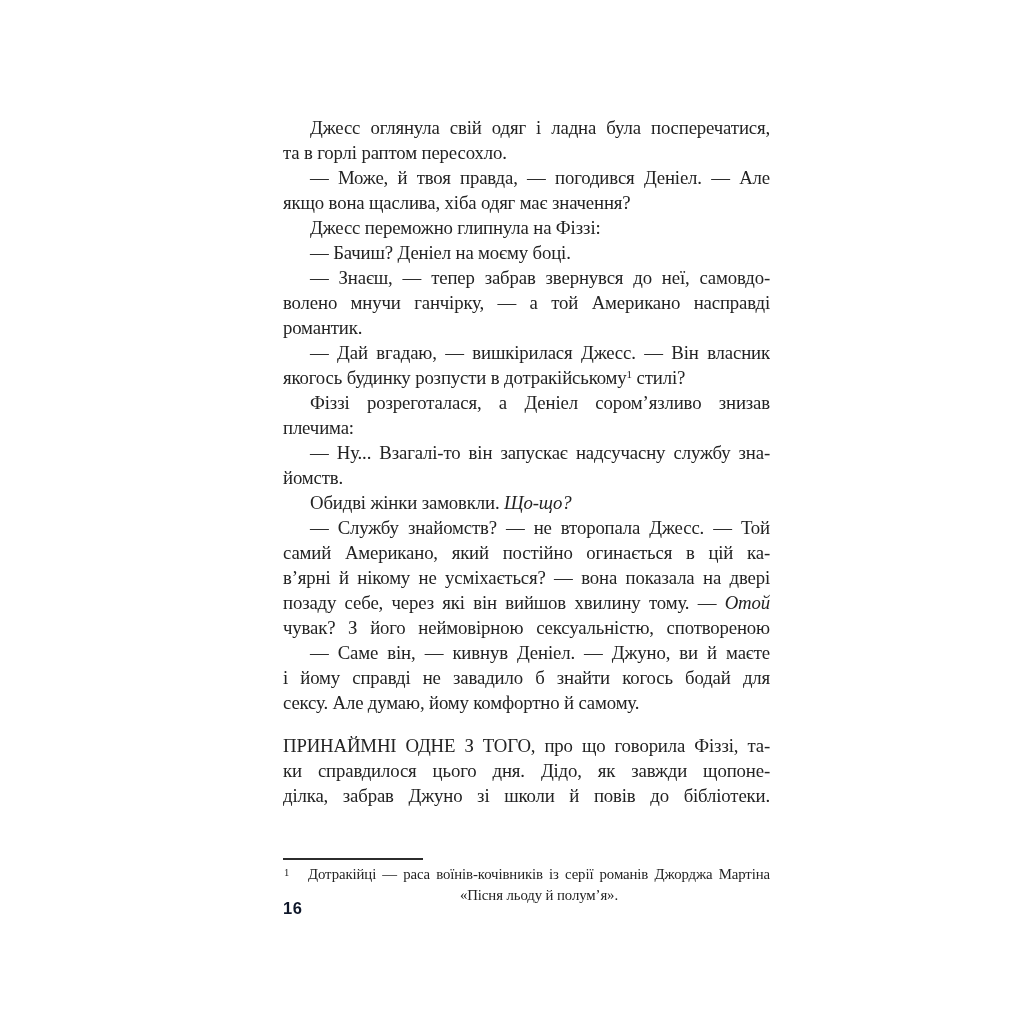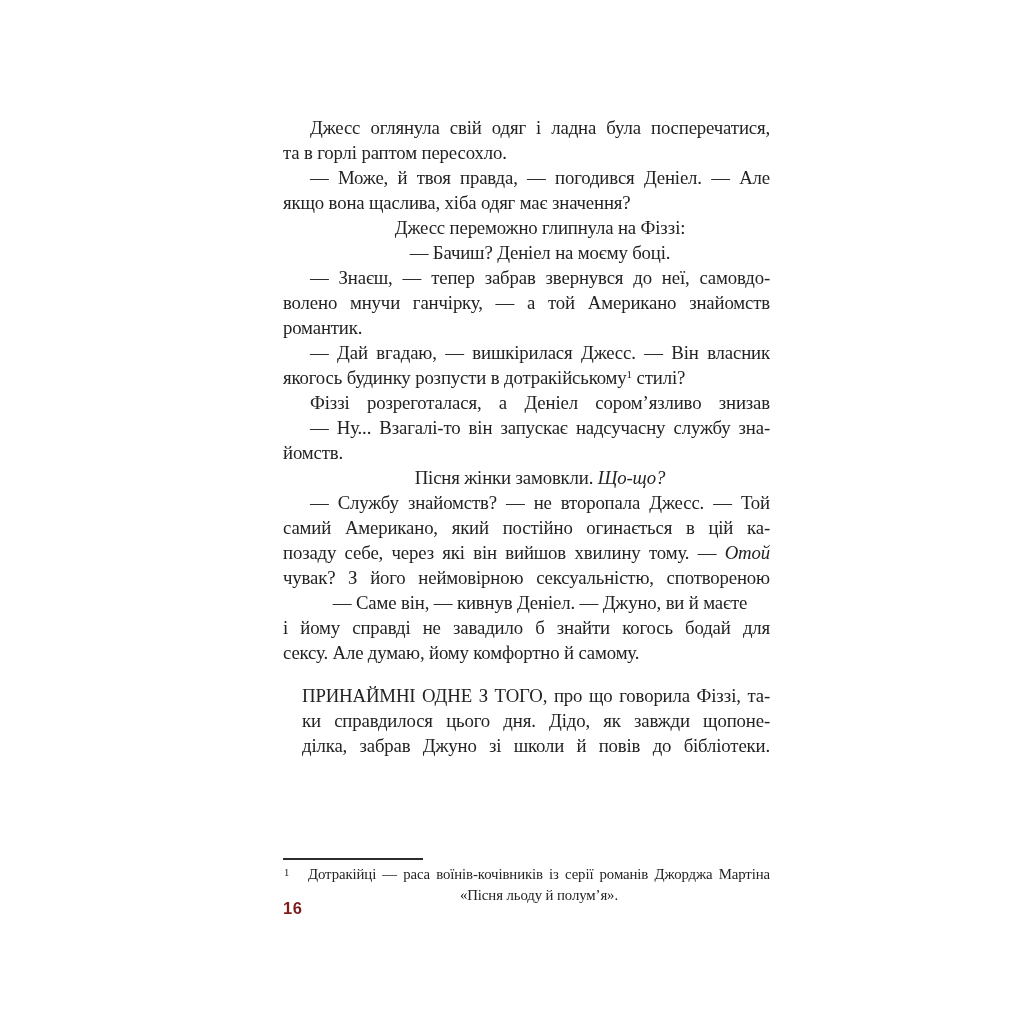--- a/index.html
+++ b/index.html
@@ -30,25 +30,23 @@
     overflow: hidden;
     text-align: left;
     white-space: normal;
   }
   .ln.j {
     text-align: justify;
     text-align-last: justify;
   }
   .ln.in {
     text-indent: 27px;
-    text-align: center;
   }
   .para.gap {
     margin-top: 18px;
-    margin-left: 19px;
   }
   .i { font-style: italic; }
   .sup {
     font-size: 11px;
     position: relative;
     top: -6px;
     letter-spacing: 0;
   }
   .footnote-sep {
     position: absolute;
@@ -85,21 +83,21 @@
     text-align-last: justify;
   }
   .page-number {
     position: absolute;
     left: 283px;
     top: 899px;
     font-family: "Liberation Sans", sans-serif;
     font-size: 16.5px;
     font-weight: 600;
     letter-spacing: 0.5px;
-    color: #7f1d1d;
+    color: #0f172a;
   }
 </style>
 </head>
 <body>
 
 <div class="page">
   <div class="text-block" id="text-block">
       <div class="para">
         <div class="ln in j"><span>Джесс оглянула свій одяг і ладна була посперечатися,</span></div>
         <div class="ln"><span>та в горлі раптом пересохло.</span></div>
@@ -109,40 +107,42 @@
         <div class="ln"><span>якщо вона щаслива, хіба одяг має значення?</span></div>
       </div>
       <div class="para">
         <div class="ln in"><span>Джесс переможно глипнула на Фіззі:</span></div>
       </div>
       <div class="para">
         <div class="ln in"><span>— Бачиш? Деніел на моєму боці.</span></div>
       </div>
       <div class="para">
         <div class="ln in j"><span>— Знаєш, — тепер забрав звернувся до неї, самовдо-</span></div>
-        <div class="ln j"><span>волено мнучи ганчірку, — а той Американо знайомств</span></div>
+        <div class="ln j"><span>волено мнучи ганчірку, — а той Американо насправді</span></div>
         <div class="ln"><span>романтик.</span></div>
       </div>
       <div class="para">
         <div class="ln in j"><span>— Дай вгадаю, — вишкірилася Джесс. — Він власник</span></div>
         <div class="ln"><span>якогось будинку розпусти в дотракійському</span><span class="sup">1</span><span> стилі?</span></div>
       </div>
       <div class="para">
         <div class="ln in j"><span>Фіззі розреготалася, а Деніел сором’язливо знизав</span></div>
+        <div class="ln"><span>плечима:</span></div>
       </div>
       <div class="para">
         <div class="ln in j"><span>— Ну... Взагалі-то він запускає надсучасну службу зна-</span></div>
         <div class="ln"><span>йомств.</span></div>
       </div>
       <div class="para">
-        <div class="ln in"><span>Пісня жінки замовкли. </span><span class="i">Що-що?</span></div>
+        <div class="ln in"><span>Обидві жінки замовкли. </span><span class="i">Що-що?</span></div>
       </div>
       <div class="para">
         <div class="ln in j"><span>— Службу знайомств? — не второпала Джесс. — Той</span></div>
         <div class="ln j"><span>самий Американо, який постійно огинається в цій ка-</span></div>
+        <div class="ln j"><span>в’ярні й нікому не усміхається? — вона показала на двері</span></div>
         <div class="ln j"><span>позаду себе, через які він вийшов хвилину тому. — </span><span class="i">Отой</span></div>
         <div class="ln j"><span>чувак? З його неймовірною сексуальністю, спотвореною</span></div>
       </div>
       <div class="para">
         <div class="ln in j"><span>— Саме він, — кивнув Деніел. — Джуно, ви й маєте рацію</span></div>
         <div class="ln j"><span>і йому справді не завадило б знайти когось бодай для</span></div>
         <div class="ln"><span>сексу. Але думаю, йому комфортно й самому.</span></div>
       </div>
       <div class="para gap">
         <div class="ln j"><span>ПРИНАЙМНІ ОДНЕ З ТОГО, про що говорила Фіззі, та-</span></div>

